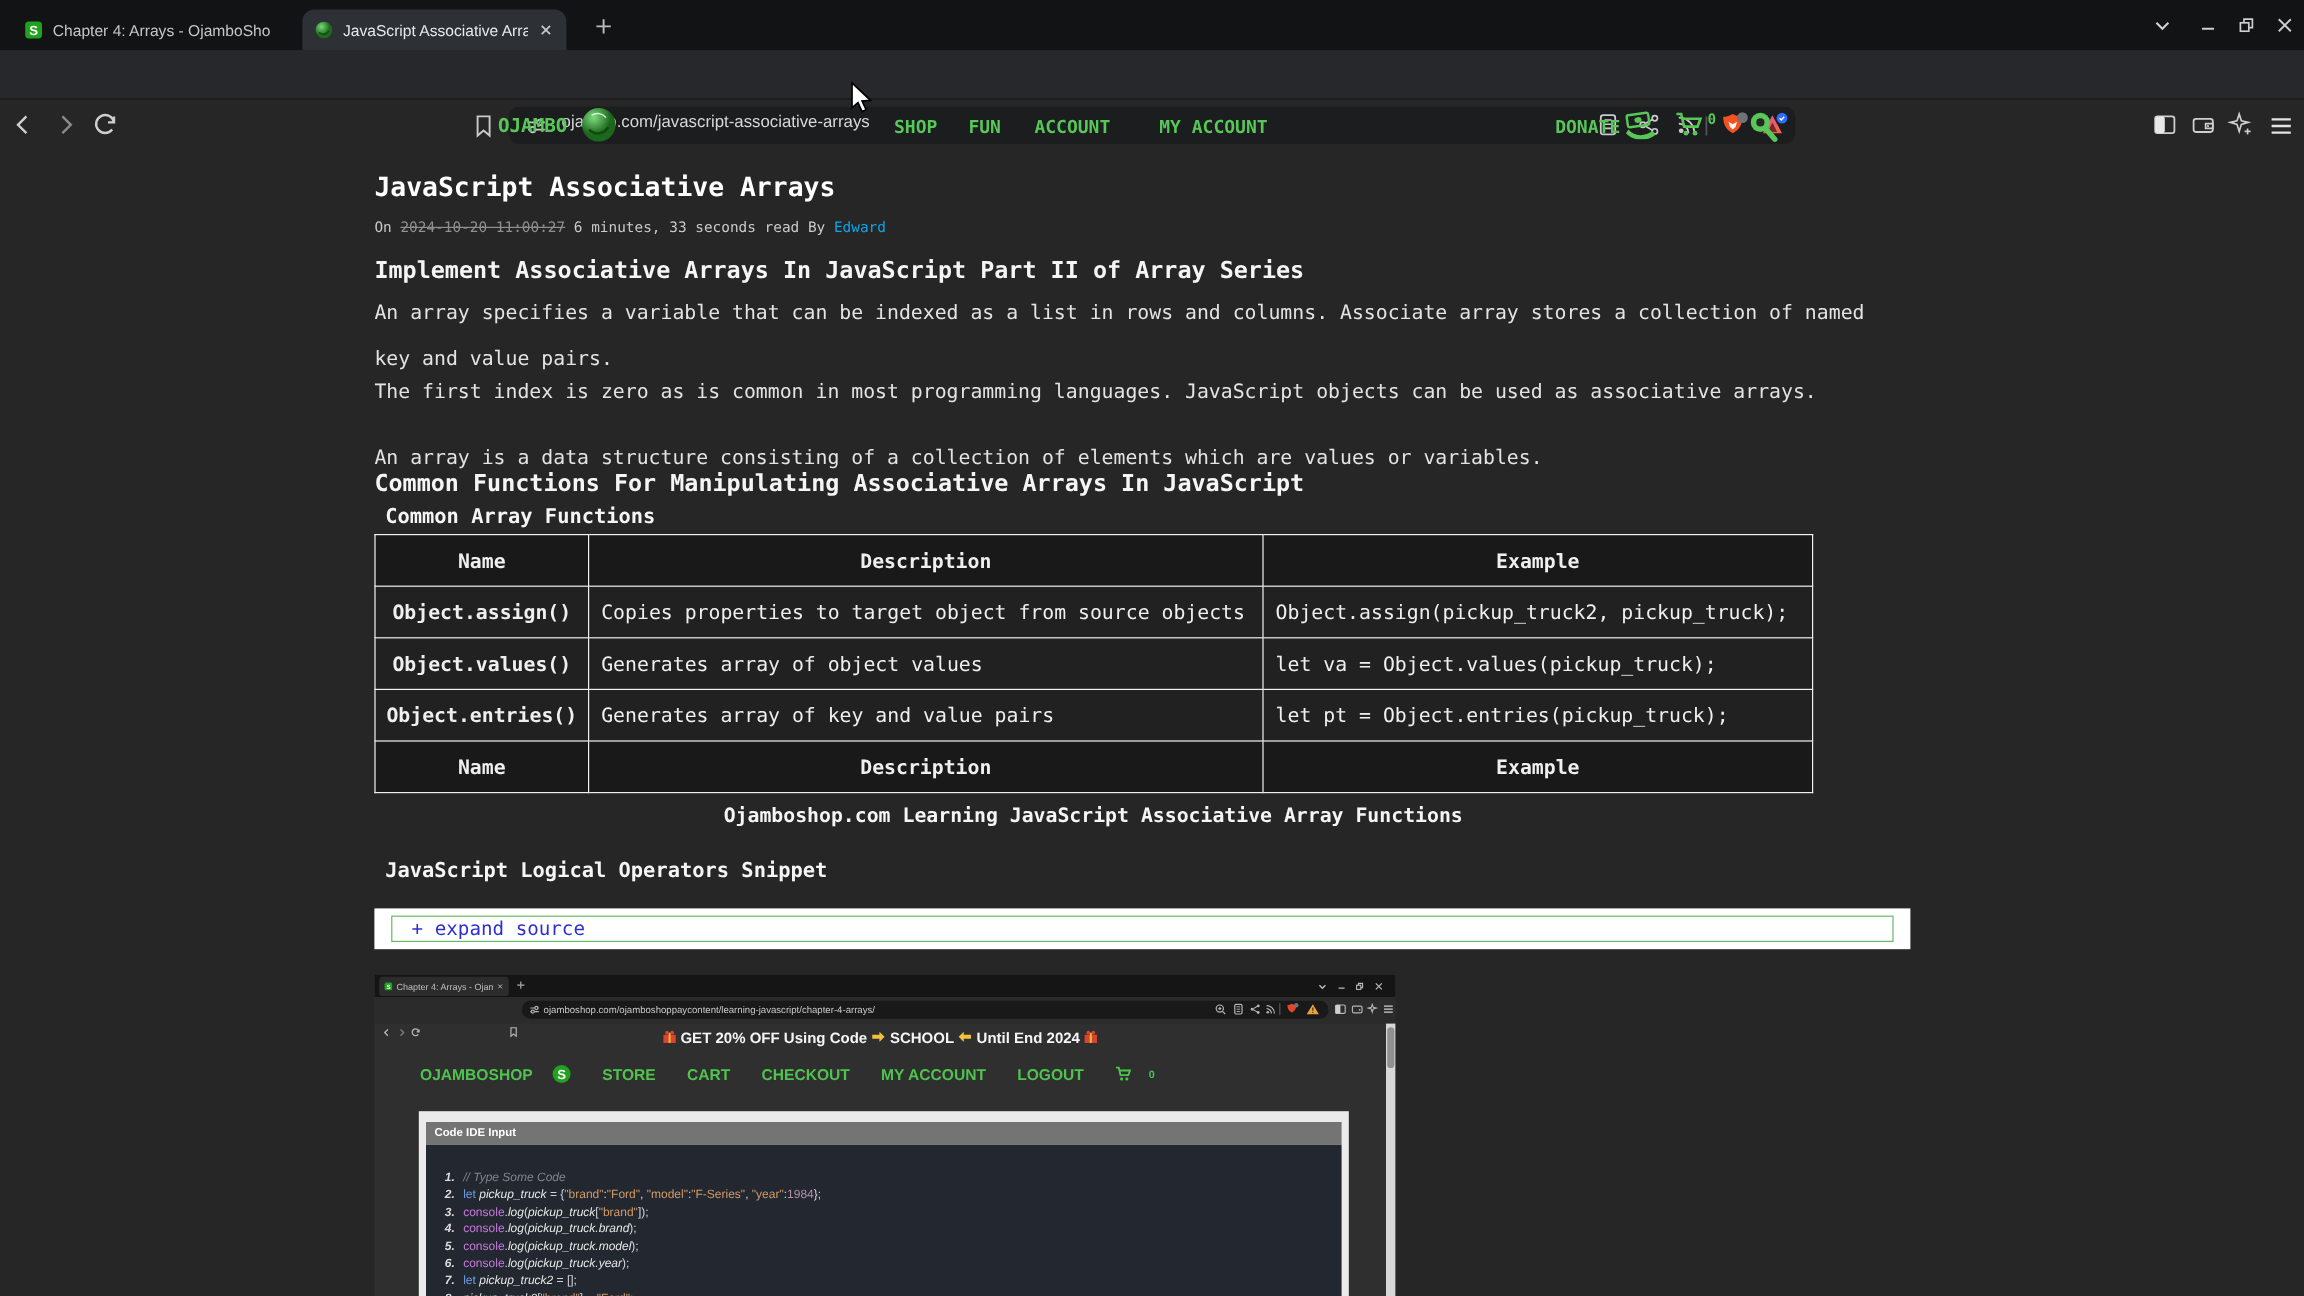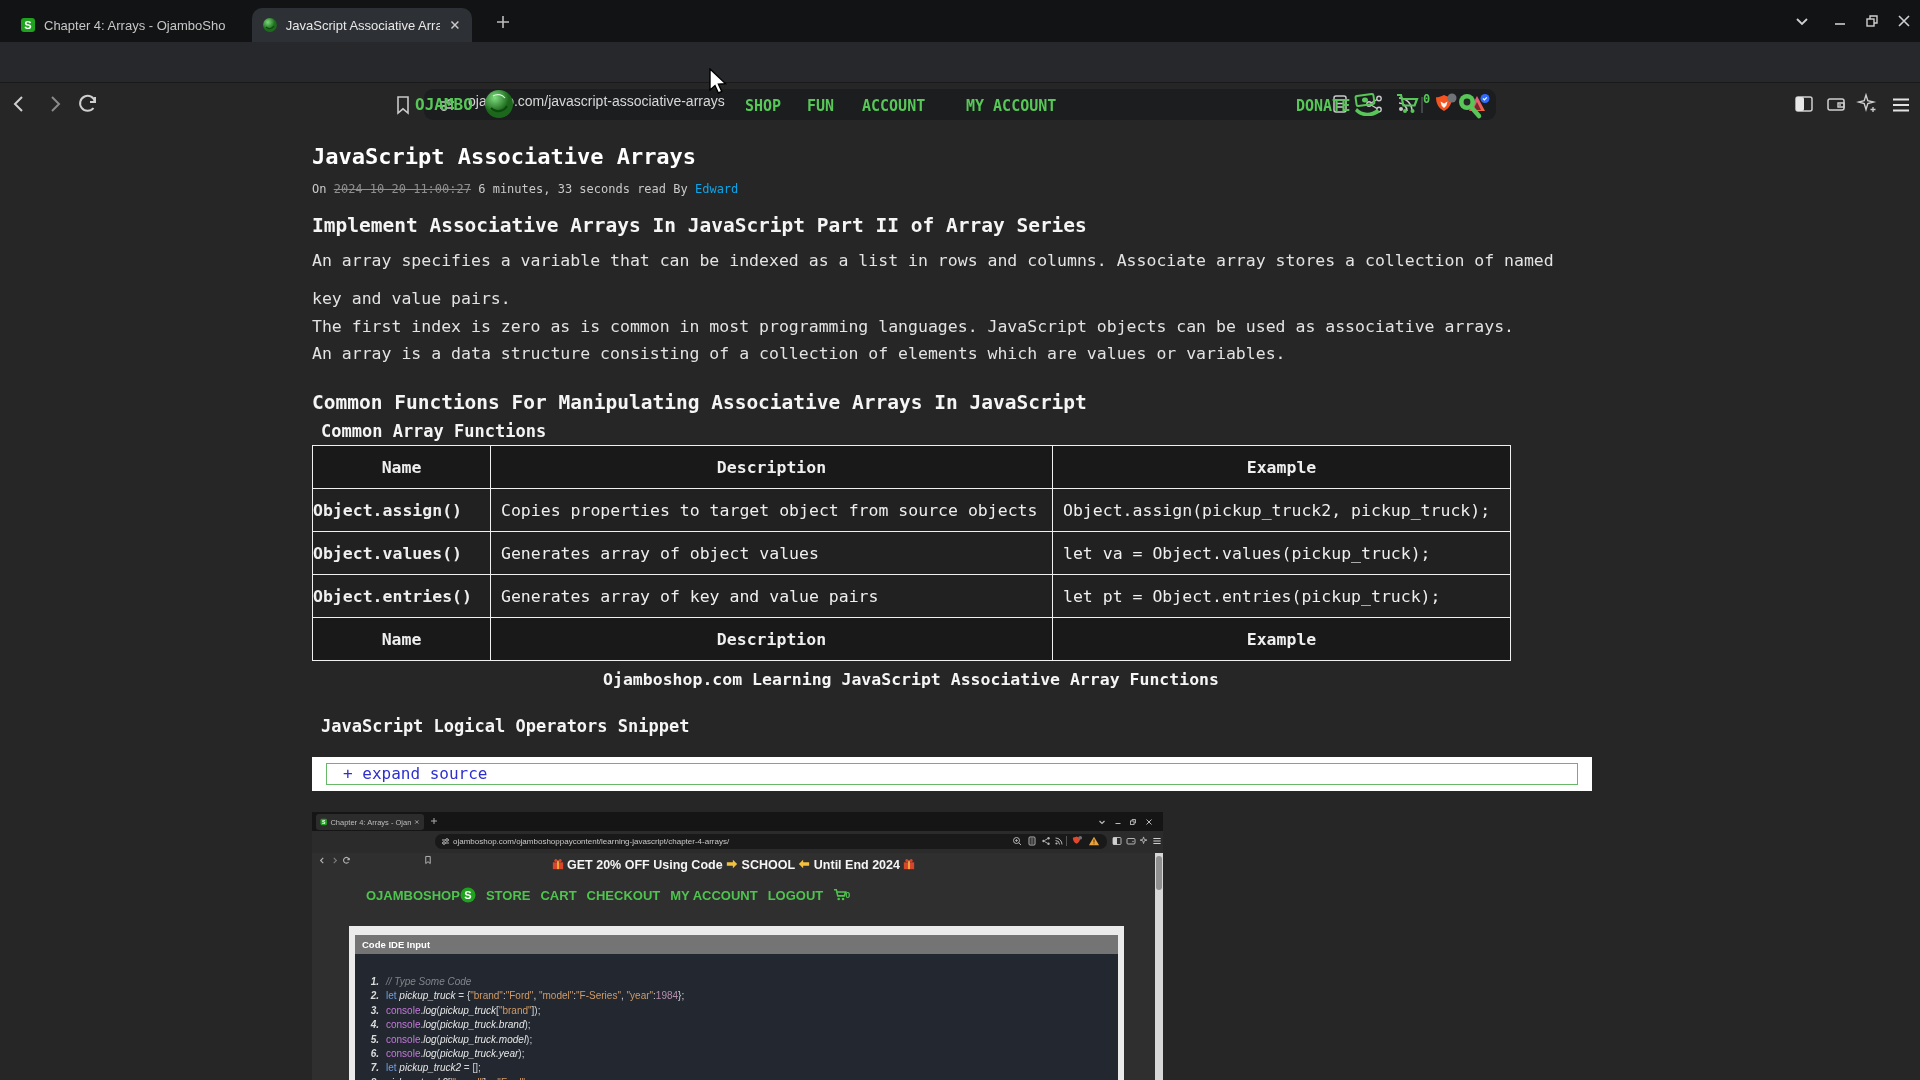--- a/index.html
+++ b/index.html
@@ -30,40 +30,40 @@
   .meta .author{color:#0ea5e9}
   .h2{position:absolute;left:312px;font-size:19.5px;font-weight:bold;color:#f5f5f5;white-space:nowrap}
   .h3{position:absolute;left:321px;font-size:17px;font-weight:bold;color:#f5f5f5;white-space:nowrap}
   .para{position:absolute;left:312px;width:1260px;font-size:16.5px;line-height:38px;color:#e3e3e3}
 
   
   table.fn{position:absolute;left:312px;top:445px;border-collapse:collapse;table-layout:fixed;width:1198px}
   table.fn th,table.fn td{border:1px solid #f0f0f0;height:43px;font-size:16.5px;color:#efefef;font-family:"DejaVu Sans Mono",monospace}
   table.fn th{background:#191919;font-weight:bold;text-align:center}
   table.fn td{background:#212121}
-  td.cname{font-weight:bold;}
+  td.cname{font-weight:bold;text-align:center}
   td.cdesc,td.cex{padding-left:10px;text-align:left}
   .caption{position:absolute;left:312px;top:670px;width:1198px;text-align:center;font-size:16.5px;font-weight:bold;color:#f5f5f5}
 
   
   .stripe{position:absolute;left:312px;top:757px;width:1280px;height:34px;background:#ffffff}
   .stripe .inner{position:absolute;left:14px;top:6px;right:14px;bottom:6px;border:1px solid #67b967;display:flex;align-items:flex-start}
   .stripe .lbl{margin-left:16px;font-size:16px;color:#2f2fd0;white-space:nowrap}
 
   
   .fig{position:absolute;left:312px;top:812px;width:851px;height:290px;overflow:hidden;background:#2f2f2f}
   .fig *{font-family:"Liberation Sans",sans-serif}
   .ftabstrip{position:absolute;left:0;top:0;width:851px;height:19px;background:#151515}
   .ftab{position:absolute;left:4px;top:2px;width:108px;height:16px;background:#2c2c2c;border-radius:3px;display:flex;align-items:center;gap:3px;padding:0 4px;overflow:hidden}
   .ftab .t{font-size:7.5px;color:#bdbdbd;white-space:nowrap;overflow:hidden}
   .ftoolbar{position:absolute;left:0;top:19px;width:851px;height:22px;background:#2b2b2b}
   .fpill{position:absolute;left:123px;top:22px;width:672px;height:15px;background:#191919;border-radius:7px}
   .furl{position:absolute;left:141px;top:25px;font-size:8px;color:#c9c9c9;white-space:nowrap}
   .fbanner{position:absolute;left:0;top:46px;width:843px;text-align:center;font-size:12.5px;font-weight:bold;color:#f5f5f5;white-space:nowrap}
-  .fnav{position:absolute;left:54px;top:72px;height:22px;display:flex;align-items:center;gap:10px}
+  .fnav{position:absolute;left:38px;top:72px;height:22px;display:flex;align-items:center;gap:26px}
   .fnav .fl{font-size:13px;font-weight:bold;color:#4ec44e;white-space:nowrap}
   .fcard{position:absolute;left:37px;top:114px;width:775px;height:176px;background:#ebebeb}
   .fidehead{position:absolute;left:43px;top:123px;width:763px;height:19px;background:#747474;display:flex;align-items:center}
   .fidehead .t{margin-left:7px;font-size:9.5px;font-weight:bold;color:#ffffff}
   .fcode{position:absolute;left:43px;top:142px;width:763px;height:148px;background:#232830;padding-top:22px;overflow:hidden}
   .code-line{height:14.4px;white-space:nowrap;font-family:"DejaVu Sans Mono",monospace;font-size:10px}
   .code-line .ln{display:inline-block;width:24px;text-align:right;margin-right:7px;color:#dcdcdc;font-style:italic;font-weight:bold}
   .tok-cm{color:#80858c;font-style:italic}
   .tok-kw{color:#6f9ee8}
   .tok-fn{color:#c678dd}
@@ -279,21 +279,21 @@
   <div class="h1">JavaScript Associative Arrays</div>
   <div class="meta">
     <span>On</span>
     <span class="date">2024-10-20 11:00:27</span>
     <span>6 minutes, 33 seconds read By</span>
     <span class="author">Edward</span>
   </div>
   <div class="h2" style="top:214px">Implement Associative Arrays In JavaScript Part II of Array Series</div>
   <div class="para" style="top:242px">An array specifies a variable that can be indexed as a list in rows and columns. Associate array stores a collection of named key and value pairs.</div>
   <div class="para" style="top:308px">The first index is zero as is common in most programming languages. JavaScript objects can be used as associative arrays.</div>
-  <div class="para" style="top:335px">An array is a data structure consisting of a collection of elements which are values or variables.</div>
+  <div class="para" style="top:363px">An array is a data structure consisting of a collection of elements which are values or variables.</div>
   <div class="h2" style="top:391px">Common Functions For Manipulating Associative Arrays In JavaScript</div>
   <div class="h3" style="top:421px">Common Array Functions</div>
 
   <table class="fn">
     <colgroup>
         <col style="width:178px">
         <col style="width:562px">
         <col style="width:458px">
       </colgroup>
     <tbody>

